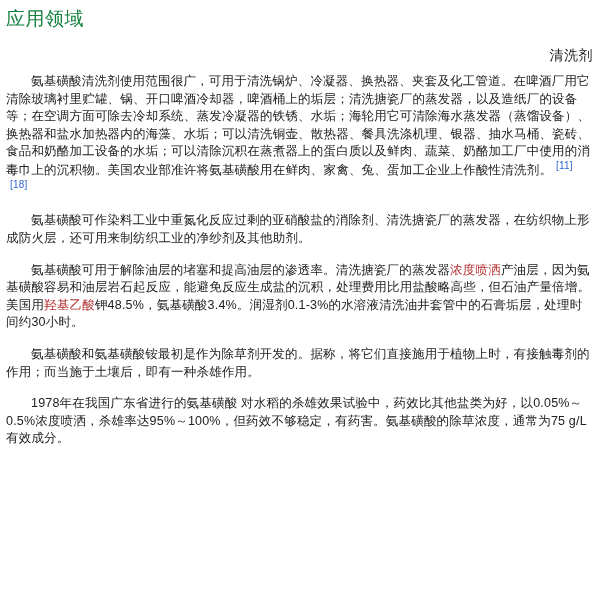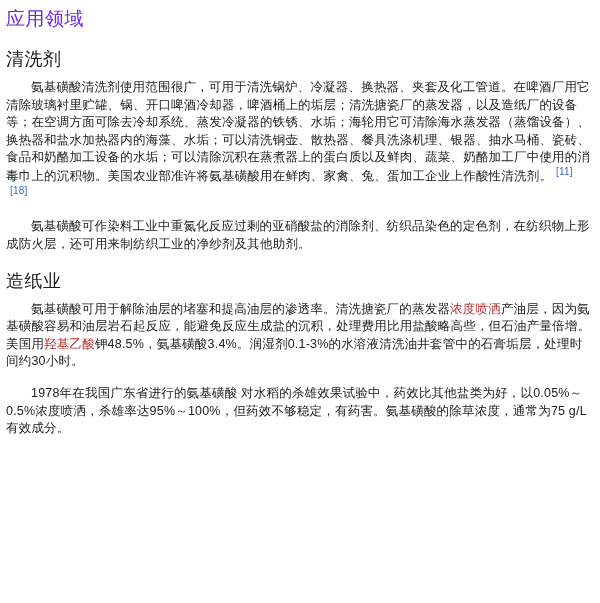--- a/index.html
+++ b/index.html
@@ -11,30 +11,31 @@
     width: 600px;
     font-family: "Liberation Sans", "DejaVu Sans", sans-serif;
     color: #202122;
   }
   .content {
     padding: 2px 7px 6px 6px;
   }
   h2.page-title {
     font-size: 19px;
     font-weight: 400;
-    color: #6d28d9;
+    color: #15803d;
     margin: 4px 0 13px 0;
     letter-spacing: 0.5px;
   }
   h3.section-heading {
-    font-size: 18px;
+    font-size: 14px;
     font-weight: 400;
     color: #1a1a1a;
     margin: 15px 0 8px 0;
     letter-spacing: 0.5px;
+    text-align: right;
   }
   p.para {
     font-size: 12.5px;
     line-height: 17.6px;
     margin: 0 0 14px 0;
     text-indent: 2em;
     letter-spacing: 0.2px;
   }
   a { text-decoration: none; cursor: pointer; }
   a.link-red  { color: #b32e2e; }
@@ -47,18 +48,18 @@
   sup.ref a { color: #3366cc; }
 </style>
 </head>
 <body>
 
 <div class="content">
   <h2 class="page-title">应用领域</h2>
   <div id="sections-root">
       <h3 class="section-heading">清洗剂</h3>
       <p class="para"><span>氨基磺酸清洗剂使用范围很广，可用于清洗锅炉、冷凝器、换热器、夹套及化工管道。在啤酒厂用它清除玻璃衬里贮罐、锅、开口啤酒冷却器，啤酒桶上的垢层；清洗搪瓷厂的蒸发器，以及造纸厂的设备等；在空调方面可除去冷却系统、蒸发冷凝器的铁锈、水垢；海轮用它可清除海水蒸发器（蒸馏设备）、换热器和盐水加热器内的海藻、水垢；可以清洗铜壶、散热器、餐具洗涤机理、银器、抽水马桶、瓷砖、食品和奶酪加工设备的水垢；可以清除沉积在蒸煮器上的蛋白质以及鲜肉、蔬菜、奶酪加工厂中使用的消毒巾上的沉积物。美国农业部准许将氨基磺酸用在鲜肉、家禽、兔、蛋加工企业上作酸性清洗剂。</span><sup class="ref"><a>[11]</a></sup><sup class="ref"><a>[18]</a></sup></p>
-      <p class="para"><span>氨基磺酸可作染料工业中重氮化反应过剩的亚硝酸盐的消除剂、纺织品染色的定色剂，在纺织物上形成防火层，还可用来制纺织工业的净纱剂及其他助剂。</span></p>
-      <h3 class="section-heading">造纸业</h3>
+      <p class="para"><span>氨基磺酸可作染料工业中重氮化反应过剩的亚硝酸盐的消除剂、清洗搪瓷厂的蒸发器，在纺织物上形成防火层，还可用来制纺织工业的净纱剂及其他助剂。</span></p>
       <p class="para"><span>氨基磺酸可用于解除油层的堵塞和提高油层的渗透率。清洗搪瓷厂的蒸发器</span><a class="link-red">浓度喷洒</a><span>产油层，因为氨基磺酸容易和油层岩石起反应，能避免反应生成盐的沉积，处理费用比用盐酸略高些，但石油产量倍增。美国用</span><a class="link-red">羟基乙酸</a><span>钾48.5%，氨基磺酸3.4%。润湿剂0.1-3%的水溶液清洗油井套管中的石膏垢层，处理时间约30小时。</span></p>
+      <p class="para"><span>氨基磺酸和氨基磺酸铵最初是作为除草剂开发的。据称，将它们直接施用于植物上时，有接触毒剂的作用；而当施于土壤后，即有一种杀雄作用。</span></p>
       <p class="para"><span>1978年在我国广东省进行的氨基磺酸 对水稻的杀雄效果试验中，药效比其他盐类为好，以0.05%～0.5%浓度喷洒，杀雄率达95%～100%，但药效不够稳定，有药害。氨基磺酸的除草浓度，通常为75 g/L有效成分。</span></p>
     </div>
 </div>
 
 </body></html>

